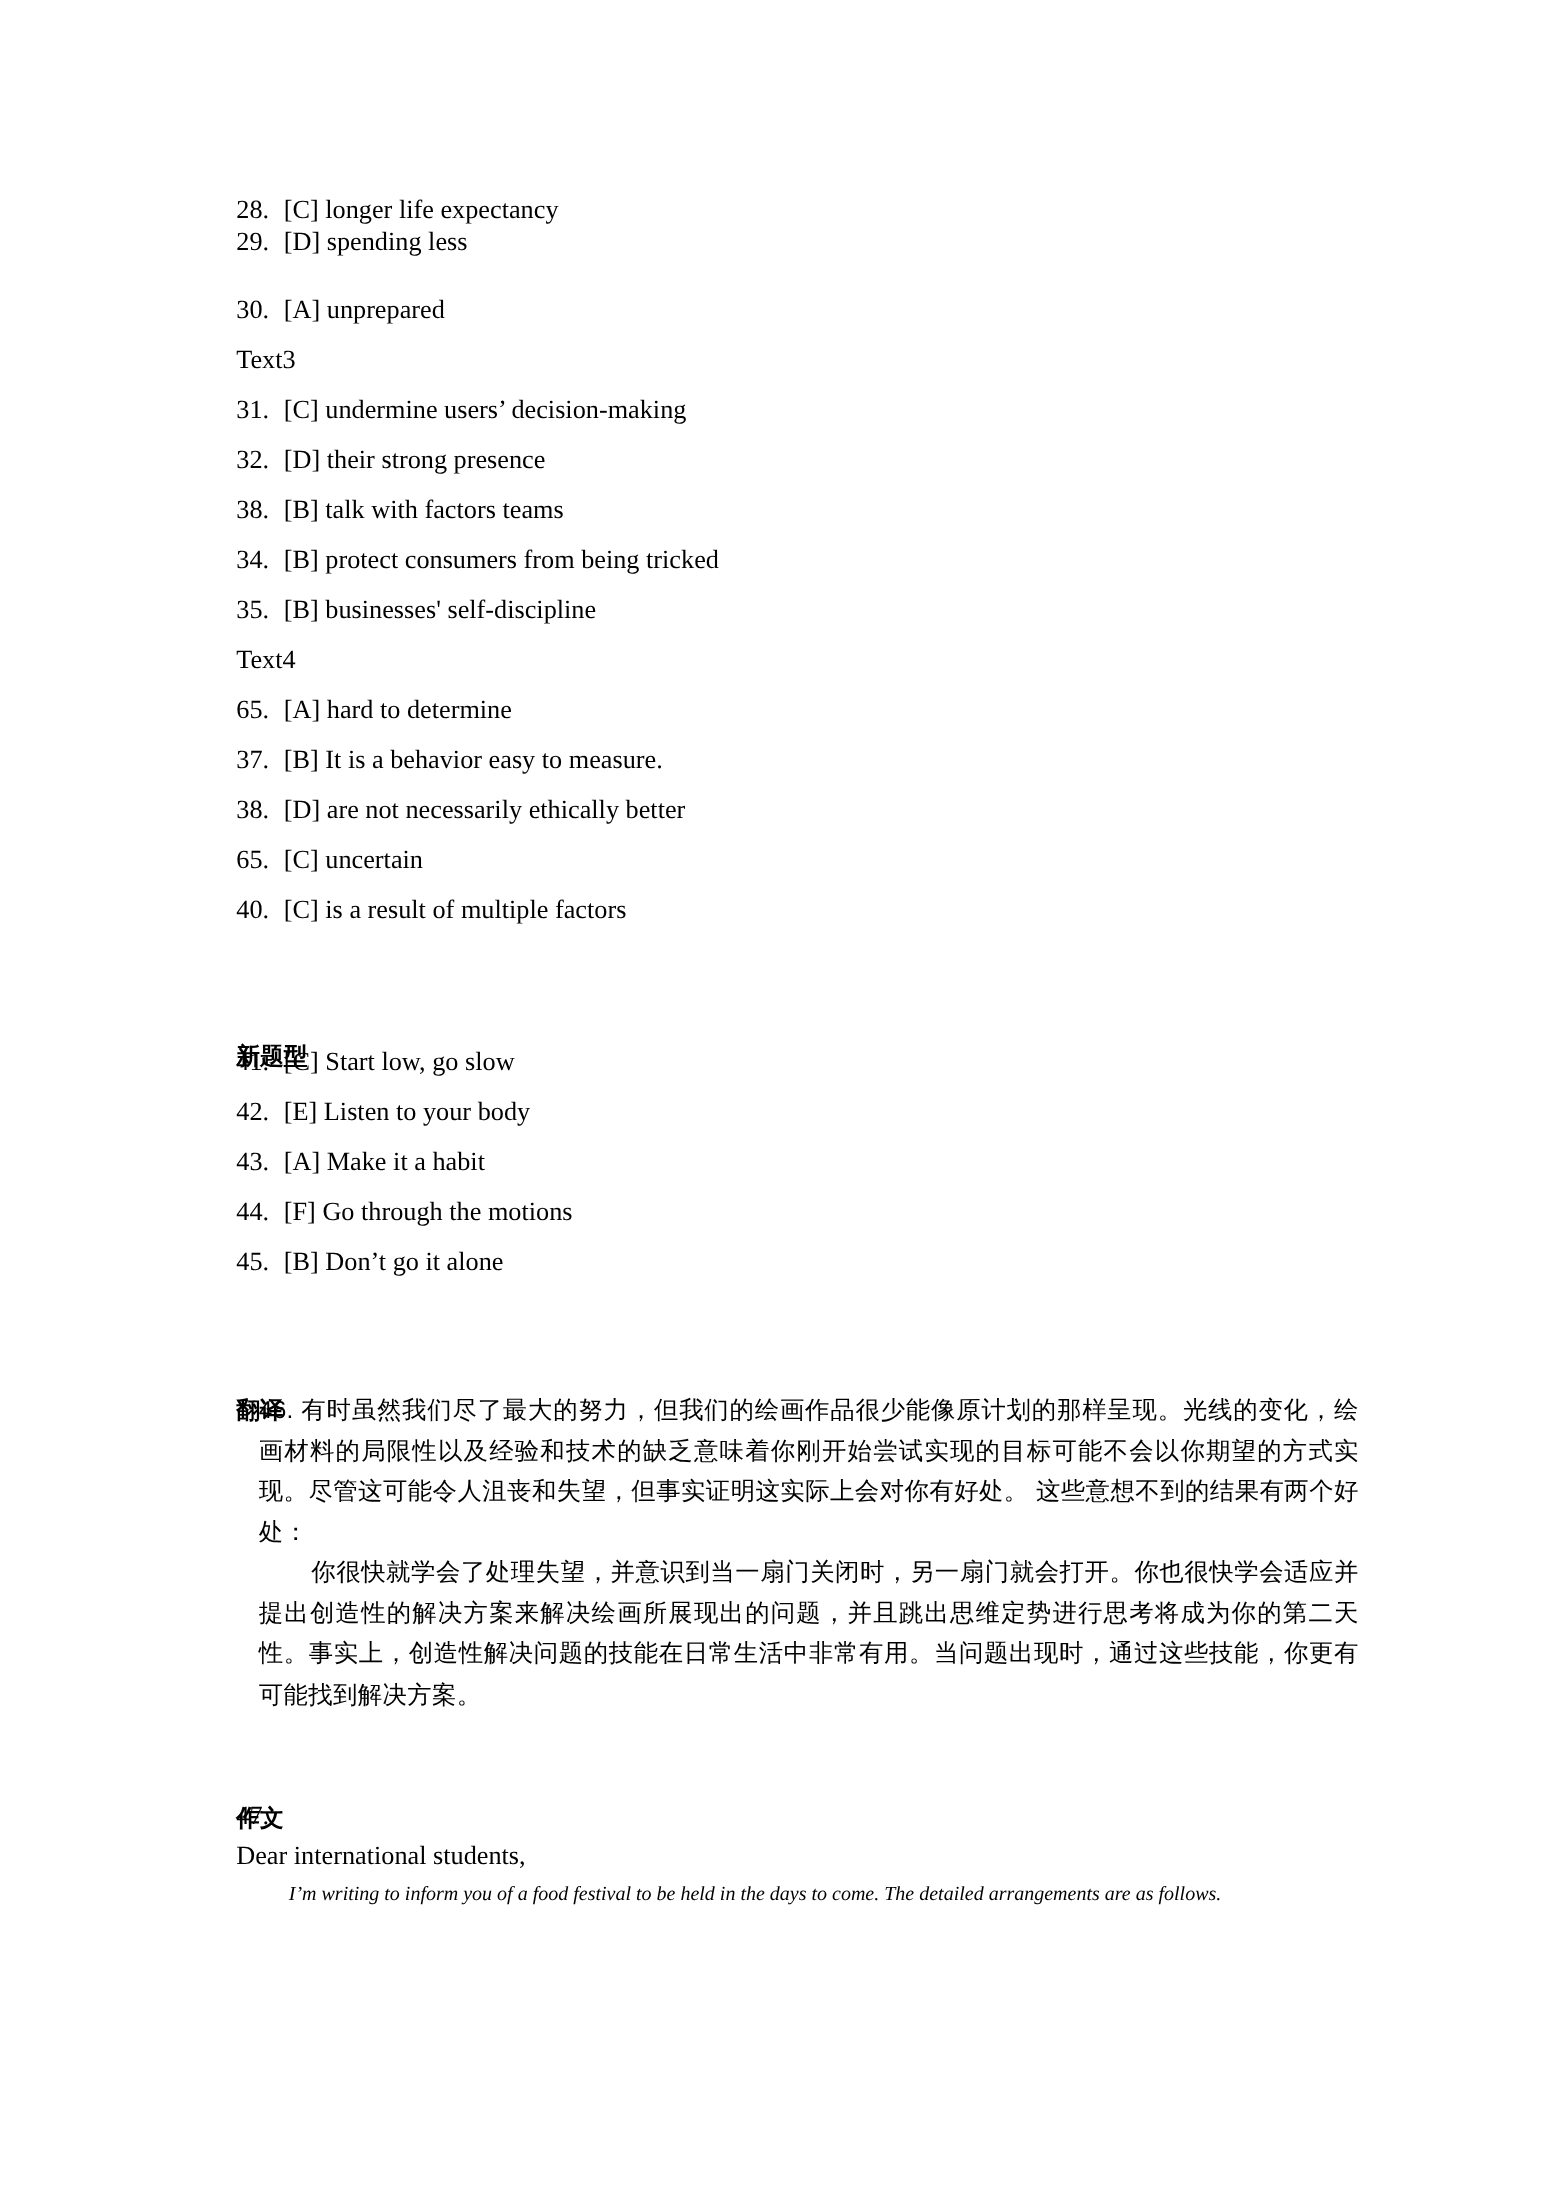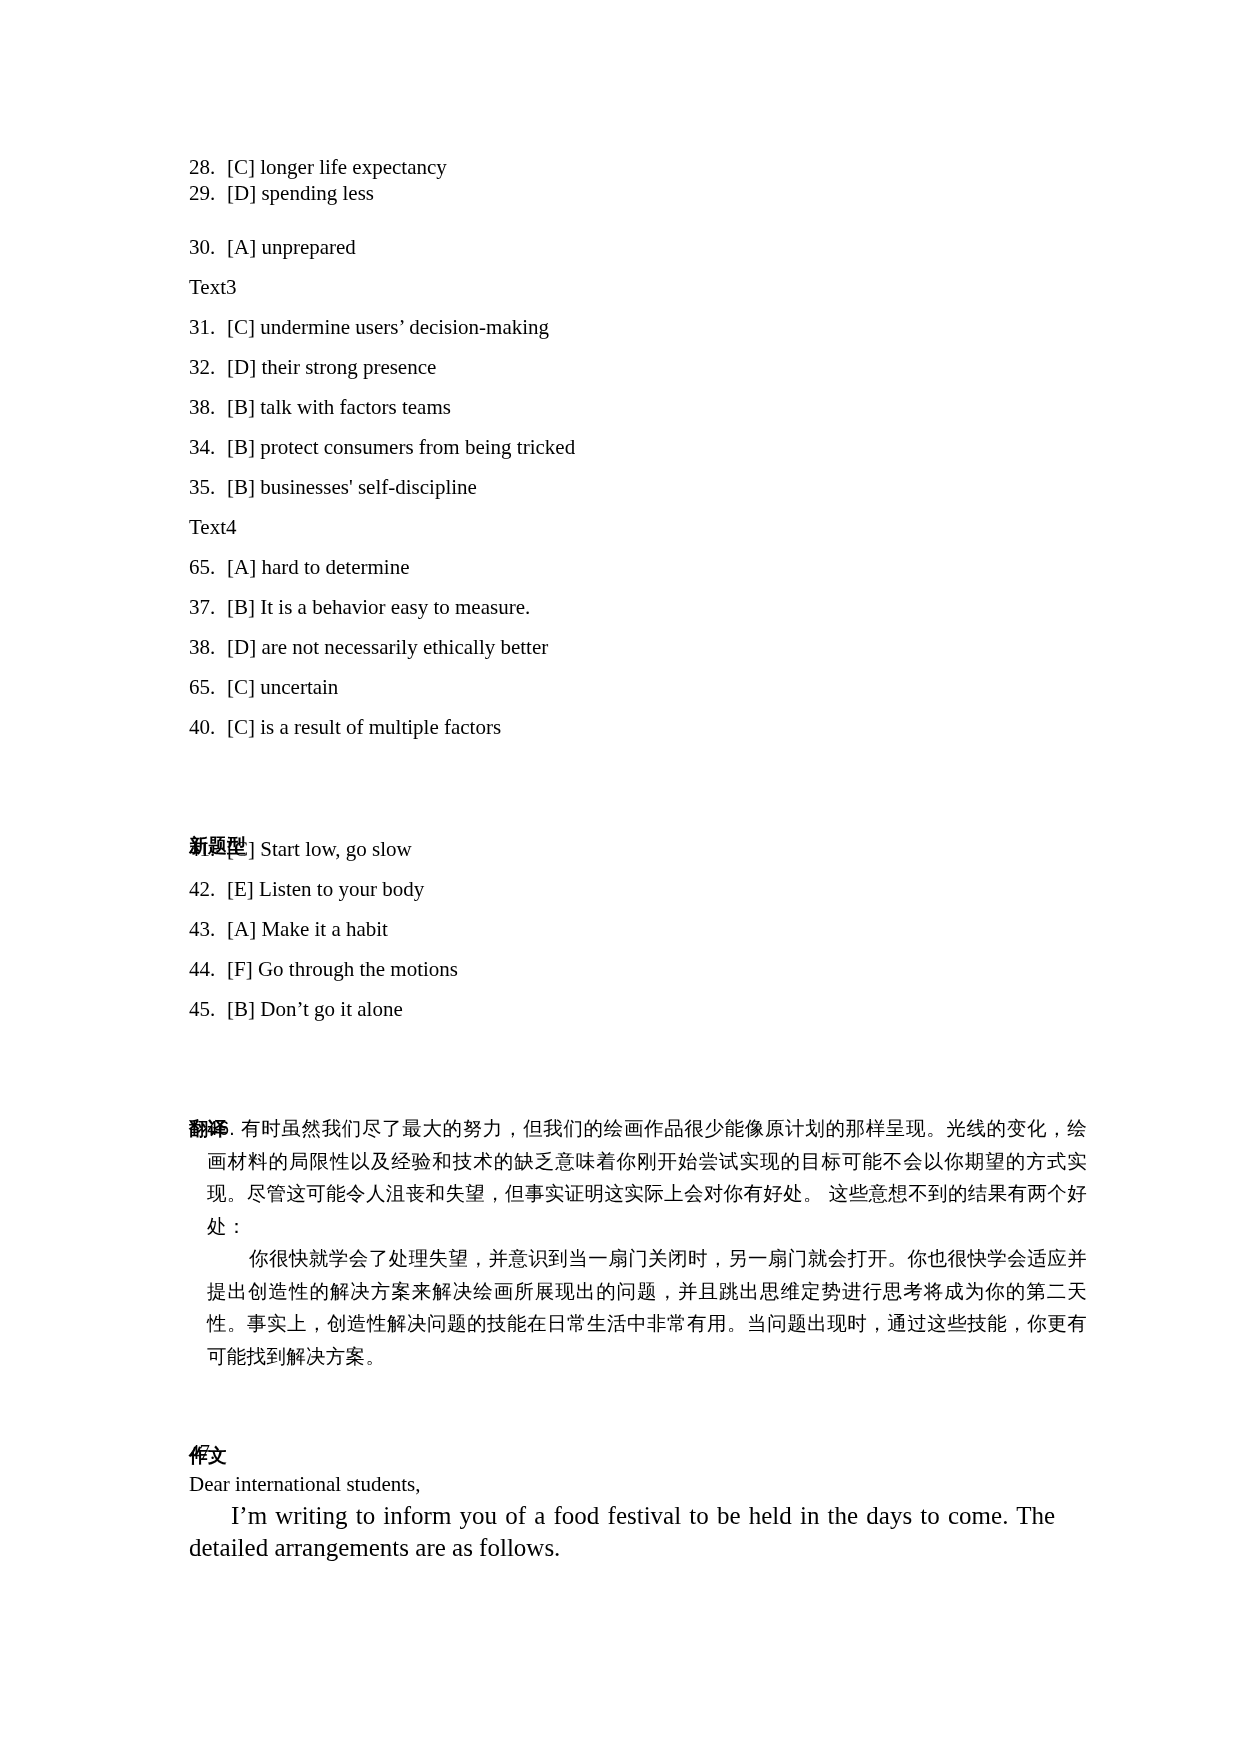--- a/index.html
+++ b/index.html
@@ -48,24 +48,25 @@
       font-family: Liberation Sans, sans-serif;
       letter-spacing: 0.3px;
     }
     .indent {
       text-indent: 42px;
     }
     .en-para {
       position: absolute;
       left: 0;
       width: 866px;
-      font-size: 25px;
+      font-size: 16px;
       line-height: 32px;
       text-align: justify;
       text-align-last: left;
+      font-style: italic;
     }
   </style>
 </head>
 <body>
 
 <div class="page">
 
   <div class="line" style="top:155px">
     <span class="num">28.</span><span>[C] longer life expectancy</span>
   </div>

